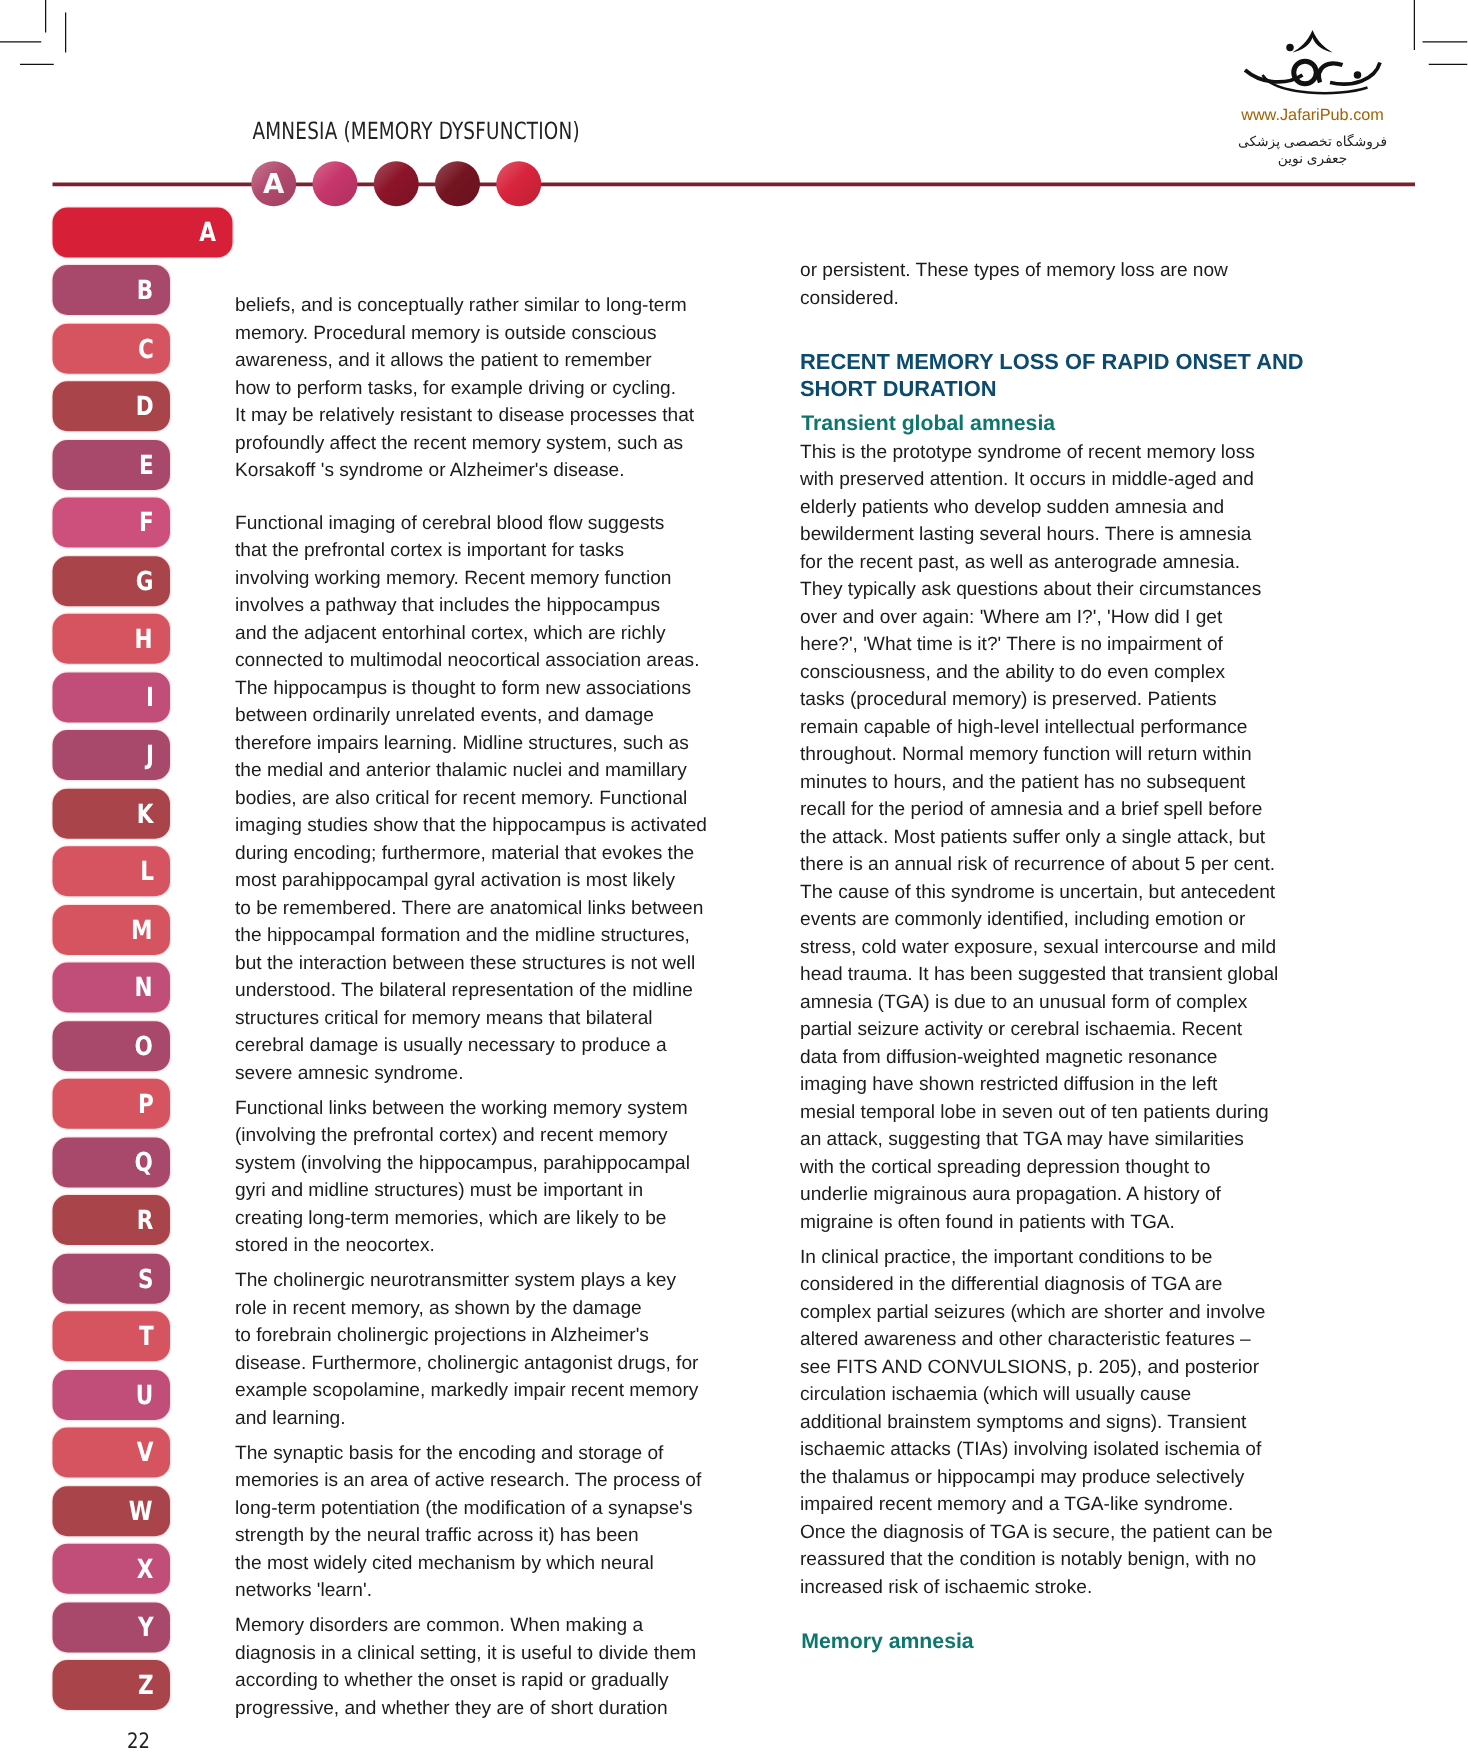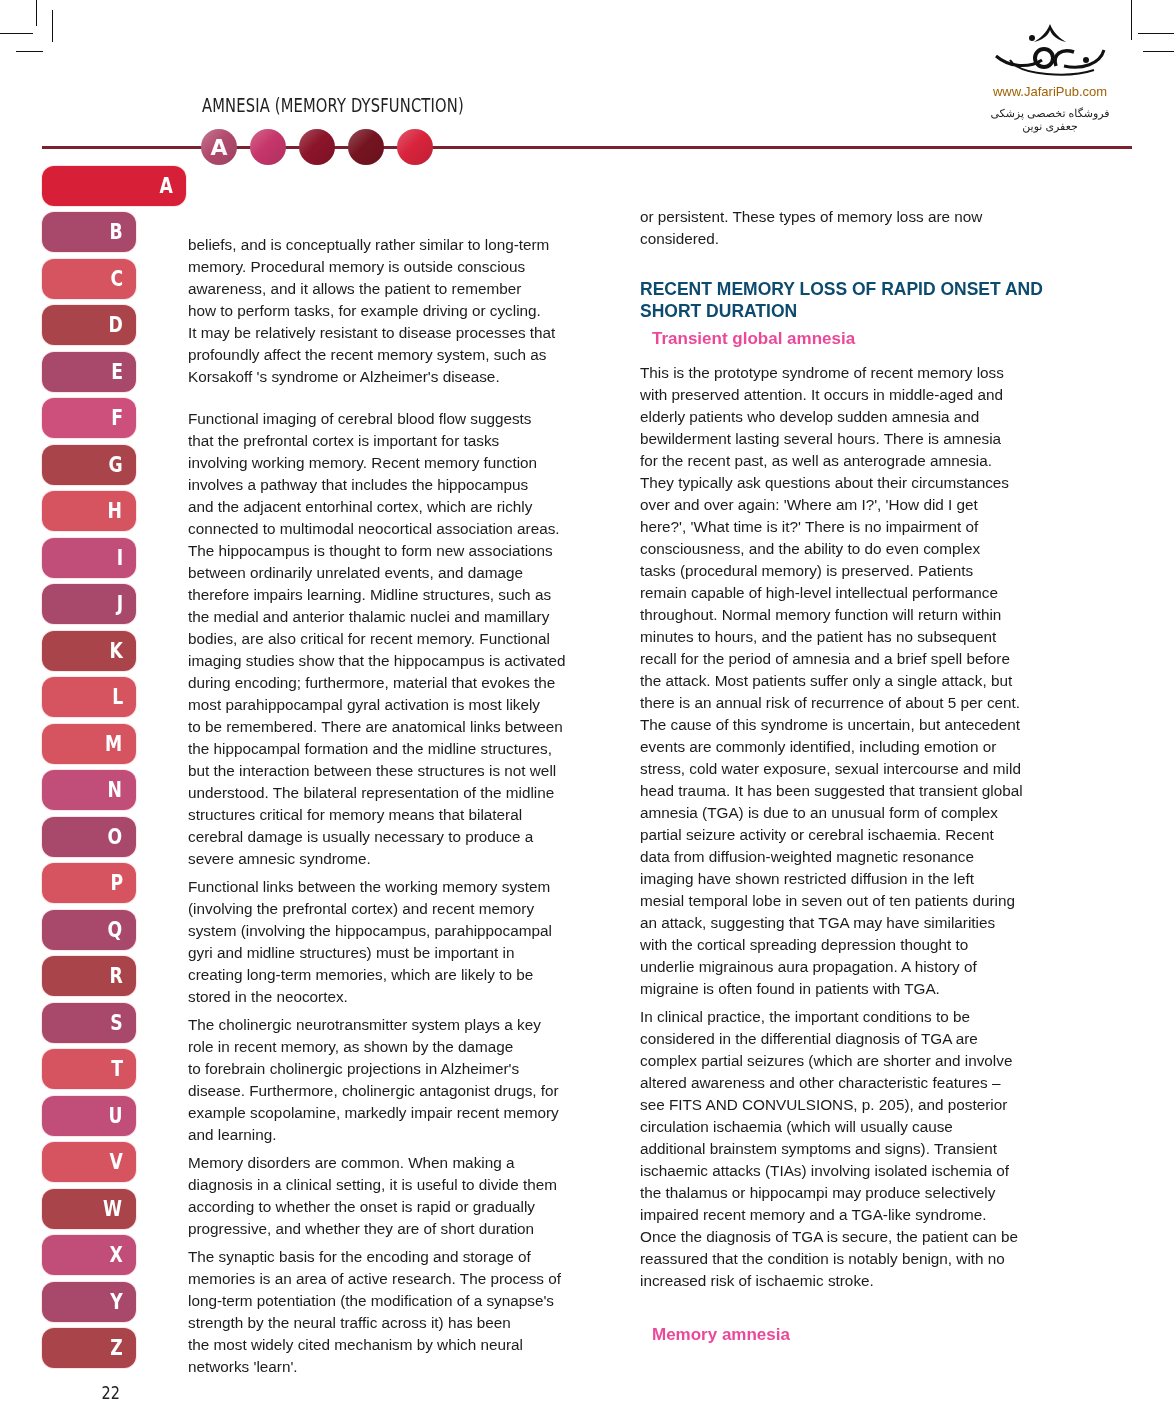--- a/index.html
+++ b/index.html
@@ -24,21 +24,21 @@
   .tab { position:absolute; left:0; height:40px; border-radius:12px; color:#fff; font-weight:bold;
          font-family:"DejaVu Sans", sans-serif; font-size:21px; display:flex; align-items:center;
          justify-content:flex-end; padding-right:12px; box-sizing:border-box;
          box-shadow:0 0 0 1px rgba(255,210,215,0.6); }
   .tab span { transform:scaleX(0.82); display:inline-block; }
   .pagenum { position:absolute; left:100px; top:1383px; font-size:17px; color:#222;
              font-family:"DejaVu Sans", sans-serif; transform:scaleX(0.85); }
   .col { position:absolute; font-size:15.3px; line-height:22px; color:#1c1c1c; }
   .col p { margin:0 0 6px 0; white-space:pre-line; }
   .h2 { color:#0c4a6e; font-weight:bold; font-size:17.5px; line-height:22px; margin:0; }
-  .h3 { color:#ec4899; font-weight:bold; font-size:17px; line-height:22px; margin:12px; }
+  .h3 { color:#0f766e; font-weight:bold; font-size:17px; line-height:22px; margin:1px; }
 </style>
 </head>
 <body>
 
 <div class="crop" style="left:0;top:33px;width:33px;height:1px;"></div>
 <div class="crop" style="left:36px;top:0;width:1px;height:26px;"></div>
 <div class="crop" style="left:52px;top:10px;width:1px;height:32px;"></div>
 <div class="crop" style="left:16px;top:51px;width:27px;height:1px;"></div>
 <div class="crop" style="left:1131px;top:0;width:1px;height:40px;"></div>
 <div class="crop" style="left:1138px;top:33px;width:36px;height:1px;"></div>
@@ -189,30 +189,30 @@
 system (involving the hippocampus, parahippocampal
 gyri and midline structures) must be important in
 creating long-term memories, which are likely to be
 stored in the neocortex.</p>
   <p>The cholinergic neurotransmitter system plays a key
 role in recent memory, as shown by the damage
 to forebrain cholinergic projections in Alzheimer's
 disease. Furthermore, cholinergic antagonist drugs, for
 example scopolamine, markedly impair recent memory
 and learning.</p>
-  <p>Memory disorders are common. When making a
-diagnosis in a clinical setting, it is useful to divide them
-according to whether the onset is rapid or gradually
-progressive, and whether they are of short duration</p>
   <p>The synaptic basis for the encoding and storage of
 memories is an area of active research. The process of
 long-term potentiation (the modification of a synapse's
 strength by the neural traffic across it) has been
 the most widely cited mechanism by which neural
 networks 'learn'.</p>
+  <p>Memory disorders are common. When making a
+diagnosis in a clinical setting, it is useful to divide them
+according to whether the onset is rapid or gradually
+progressive, and whether they are of short duration</p>
 </div>
 
 <div class="col" style="left:640px; top:206px; width:430px;">
   <p>or persistent. These types of memory loss are now
 considered.</p>
   <div style="height:22px"></div>
   <div class="h2" style="white-space:pre-line;">RECENT MEMORY LOSS OF RAPID ONSET AND
 SHORT DURATION</div>
   <div class="h3" style="margin-top:6px;">Transient global amnesia</div>
   <p>This is the prototype syndrome of recent memory loss

